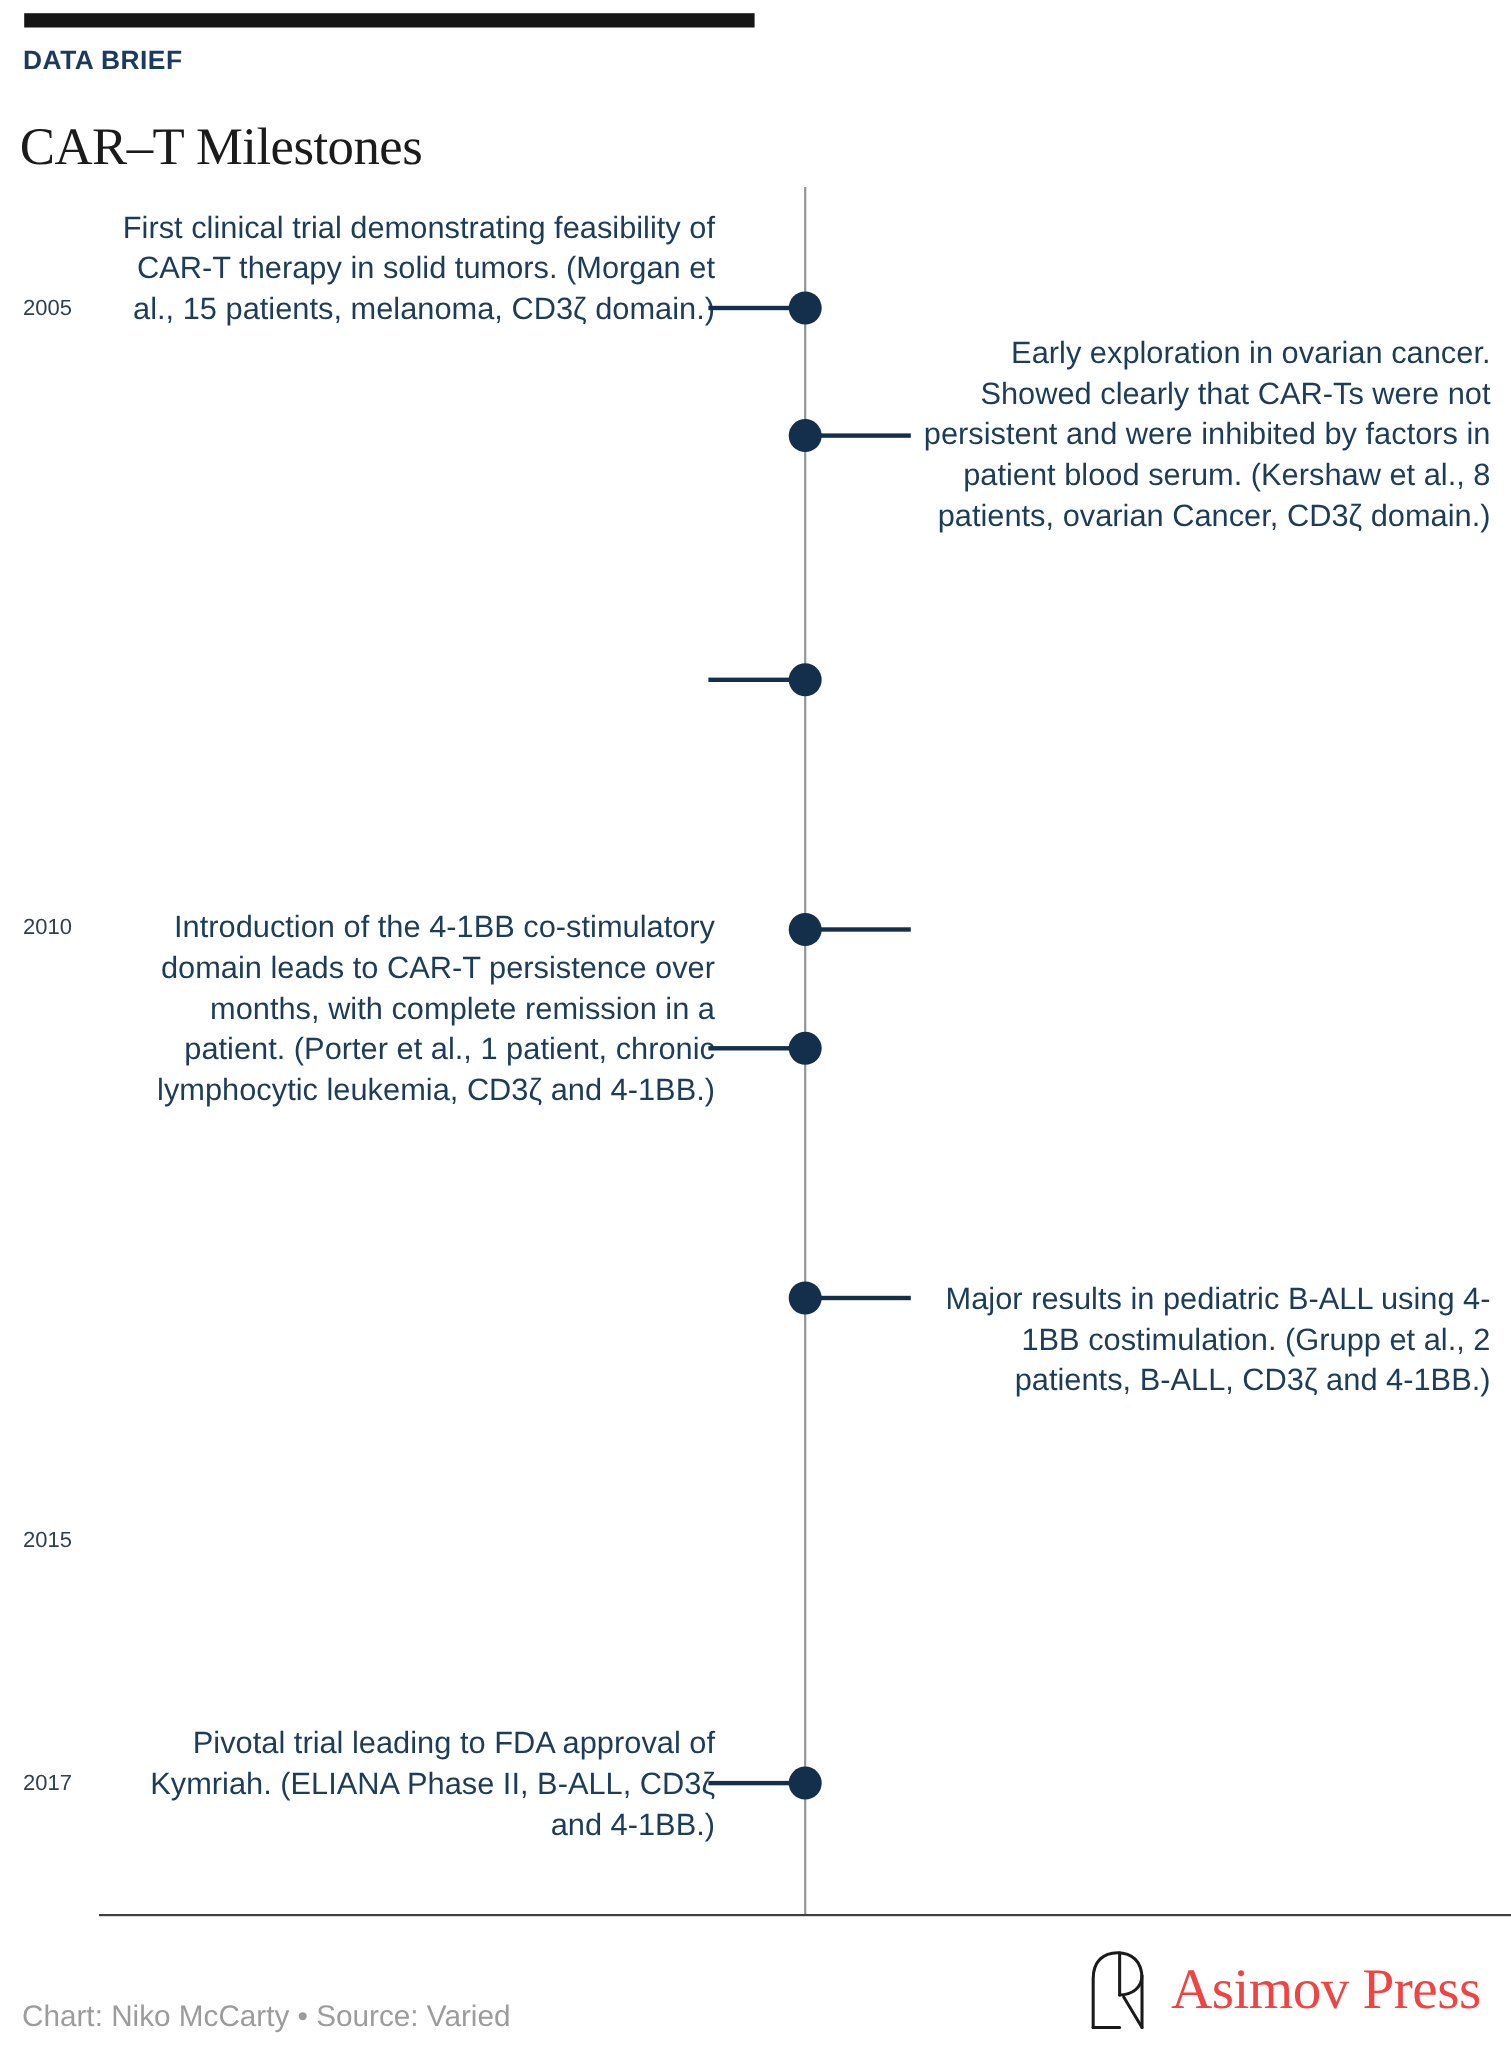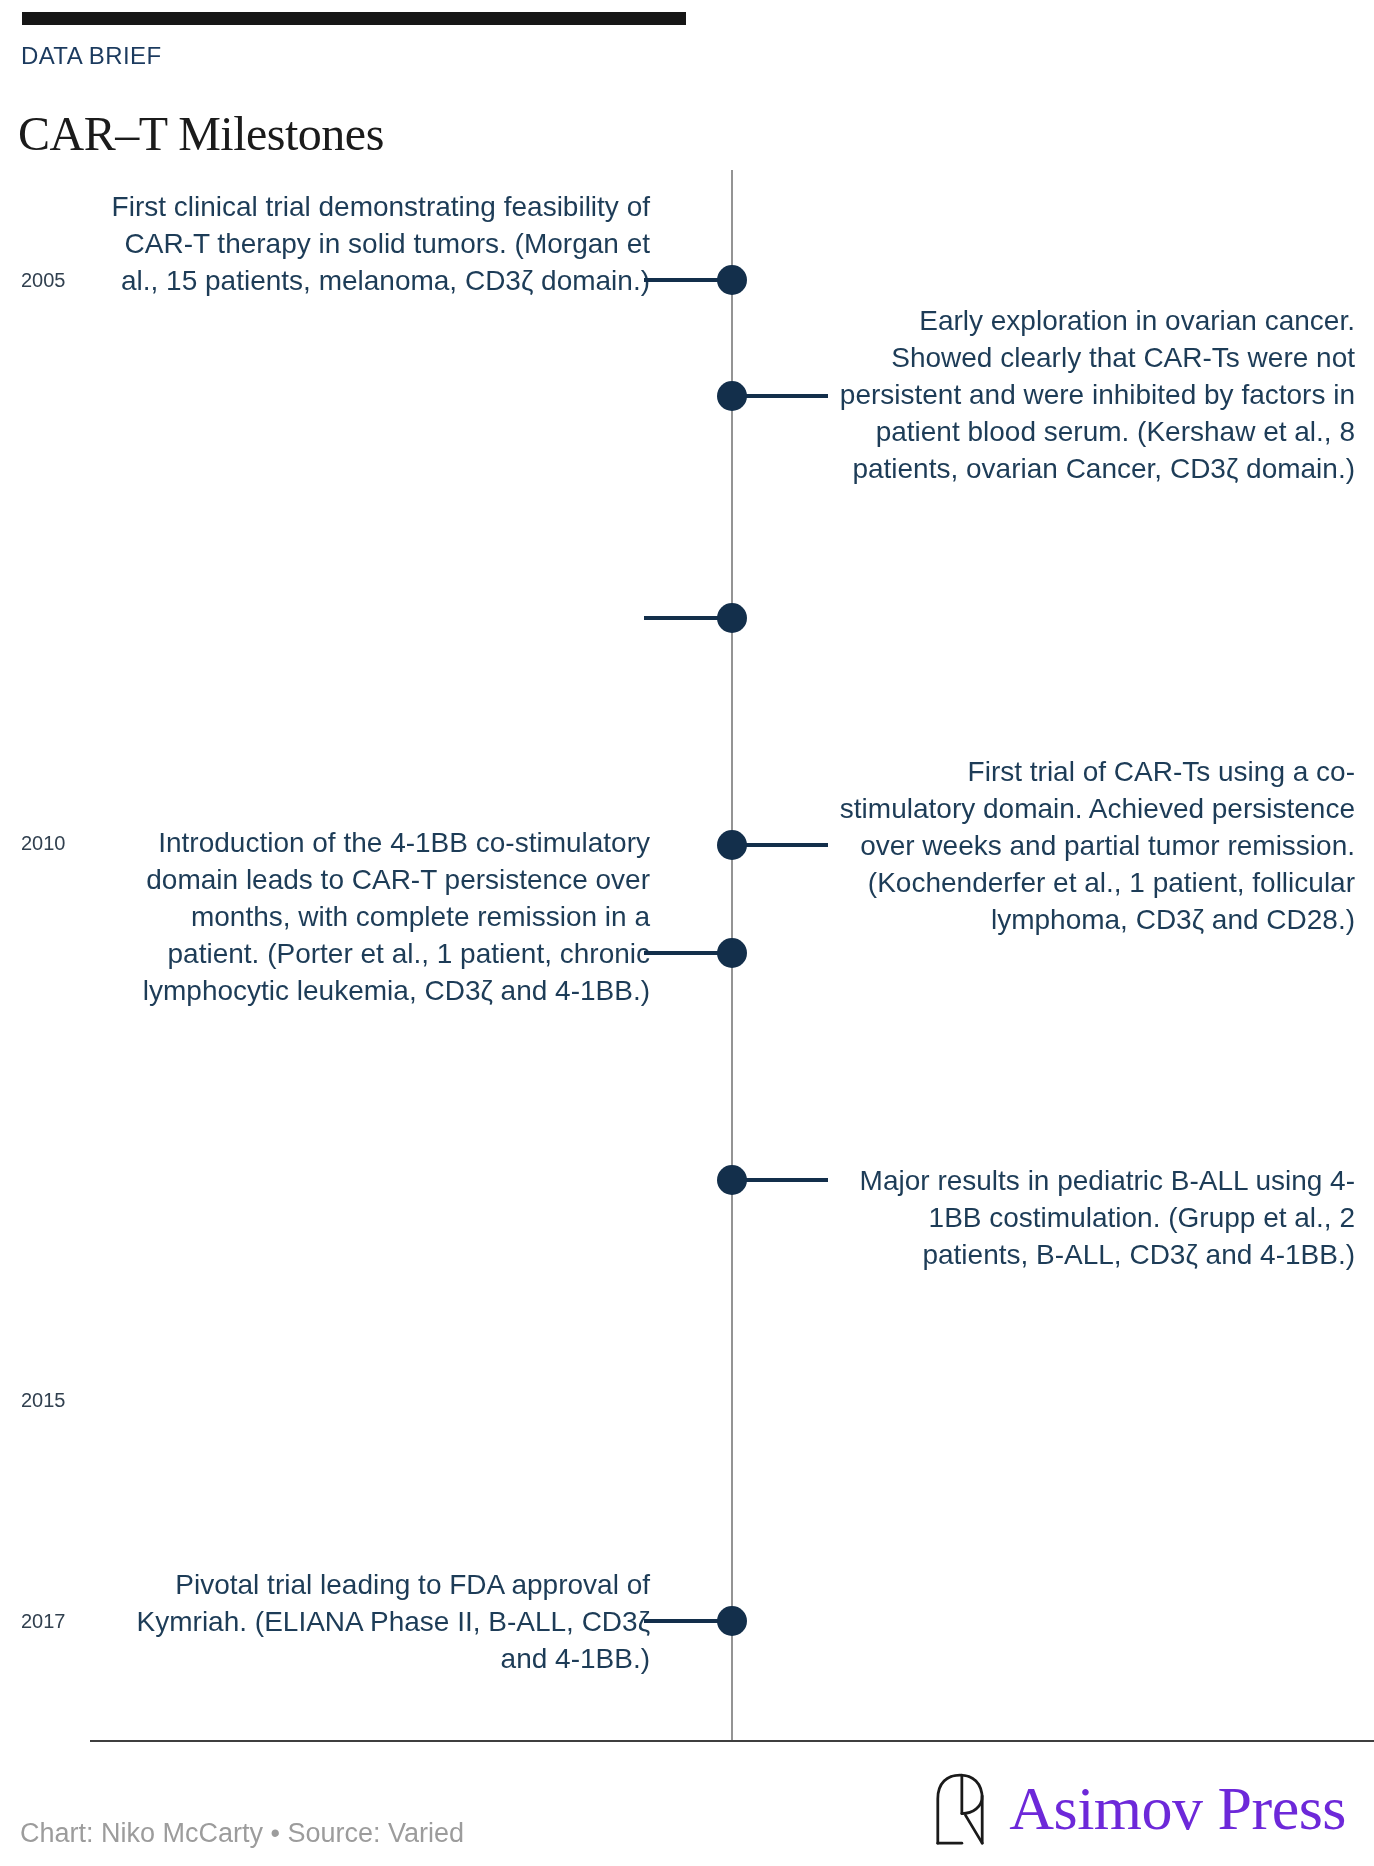--- a/index.html
+++ b/index.html
@@ -6,21 +6,21 @@
   #canvas{
     position:relative;
     width:1374px;height:1866px;
     background:#ffffff;
     font-family:"Liberation Sans","DejaVu Sans",sans-serif;
     overflow:hidden;
   }
   .topbar{position:absolute;left:22px;top:12px;width:664px;height:13px;background:#161616;}
   .kicker{
     position:absolute;left:21px;top:42px;
-    font-size:24px;font-weight:400;letter-spacing:.4px;
+    font-size:24px;font-weight:700;letter-spacing:.4px;
     color:#1b3a5e;
   }
   .title{
     position:absolute;left:18px;top:82px;
     font-family:"Liberation Serif","DejaVu Serif",serif;
     font-size:48px;font-weight:500;color:#1b1b1b;letter-spacing:-.5px;margin-top:24px;
   }
   .tline{position:absolute;left:731px;top:170px;width:2px;height:1570px;background:#949494;}
   .yearlab{
     position:absolute;left:21px;width:90px;height:36px;
@@ -35,21 +35,21 @@
   .connector.fromright{left:732px;width:96px;}
   .dot{position:absolute;left:717px;width:30px;height:30px;border-radius:50%;background:#132f4b;}
   .baserule{position:absolute;left:90px;right:0;top:1740px;height:2px;background:#3f3f3f;}
   .credit{position:absolute;left:20px;top:1818px;font-size:27px;color:#9c9c9c;}
   .brand{
     position:absolute;right:28px;top:1772px;height:72px;
     display:flex;align-items:center;gap:20px;
   }
   .brand-name{
     font-family:"Liberation Serif","DejaVu Serif",serif;
-    font-size:62px;color:#6d28d9;letter-spacing:-.5px;
+    font-size:52px;color:#ef4444;letter-spacing:-.5px;
   }
   .brand-mark{width:58px;height:74px;}
 </style>
 </head>
 <body>
 
 <div id="canvas">
 
   <div class="topbar"></div>
   <div class="kicker">DATA BRIEF</div>
@@ -70,23 +70,20 @@
 
   <div class="event right" style="top:302px">
     <p>Early exploration in ovarian cancer. Showed clearly that CAR-Ts were not persistent and were inhibited by factors in patient blood serum. (Kershaw et al., 8 patients, ovarian Cancer, CD3ζ domain.)</p>
   </div>
   <div class="connector fromright" style="top:394px"></div>
   <div class="dot" style="top:381px"></div>
 
   <div class="connector fromleft" style="top:616px"></div>
   <div class="dot" style="top:603px"></div>
 
-  <div class="event right" style="top:753px">
-    <p>First trial of CAR-Ts using a co-stimulatory domain. Achieved persistence over weeks and partial tumor remission. (Kochenderfer et al., 1 patient, follicular lymphoma, CD3ζ and CD28.)</p>
-  </div>
   <div class="connector fromright" style="top:843px"></div>
   <div class="dot" style="top:830px"></div>
 
   <div class="event left" style="top:824px">
     <p>Introduction of the 4-1BB co-stimulatory domain leads to CAR-T persistence over months, with complete remission in a patient. (Porter et al., 1 patient, chronic lymphocytic leukemia, CD3ζ and 4-1BB.)</p>
   </div>
   <div class="connector fromleft" style="top:951px"></div>
   <div class="dot" style="top:938px"></div>
 
   <div class="event right" style="top:1162px">

